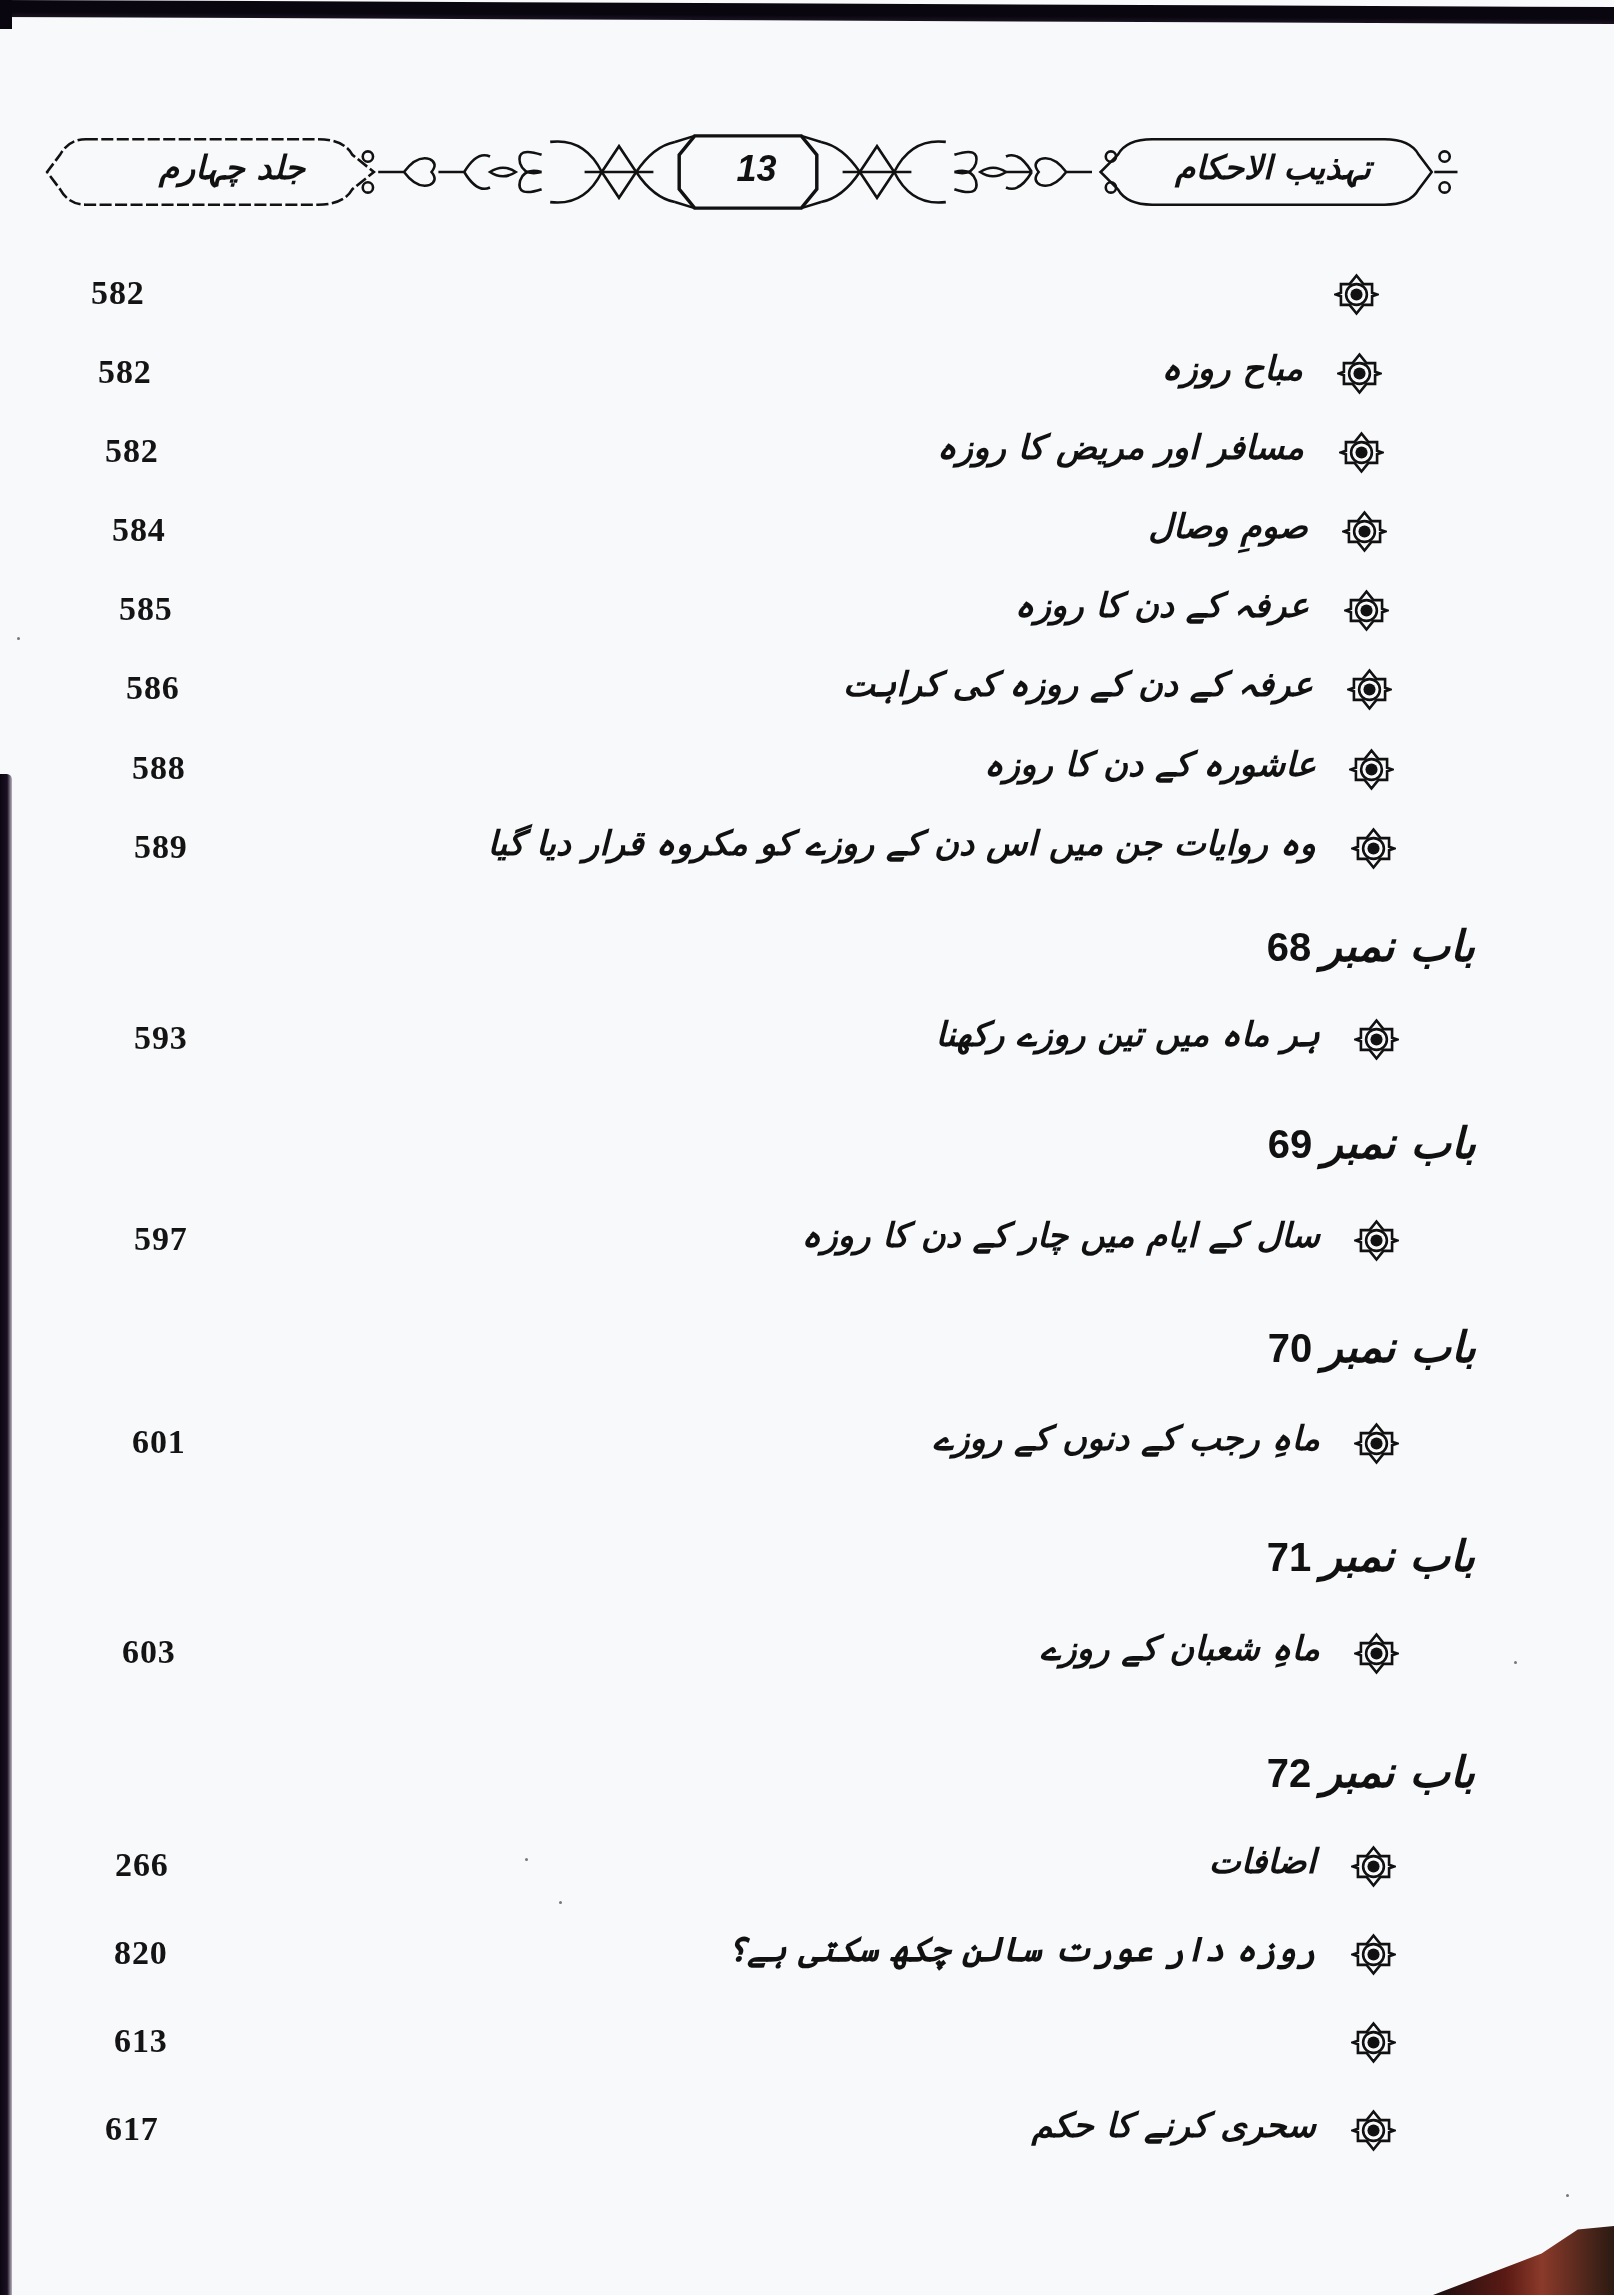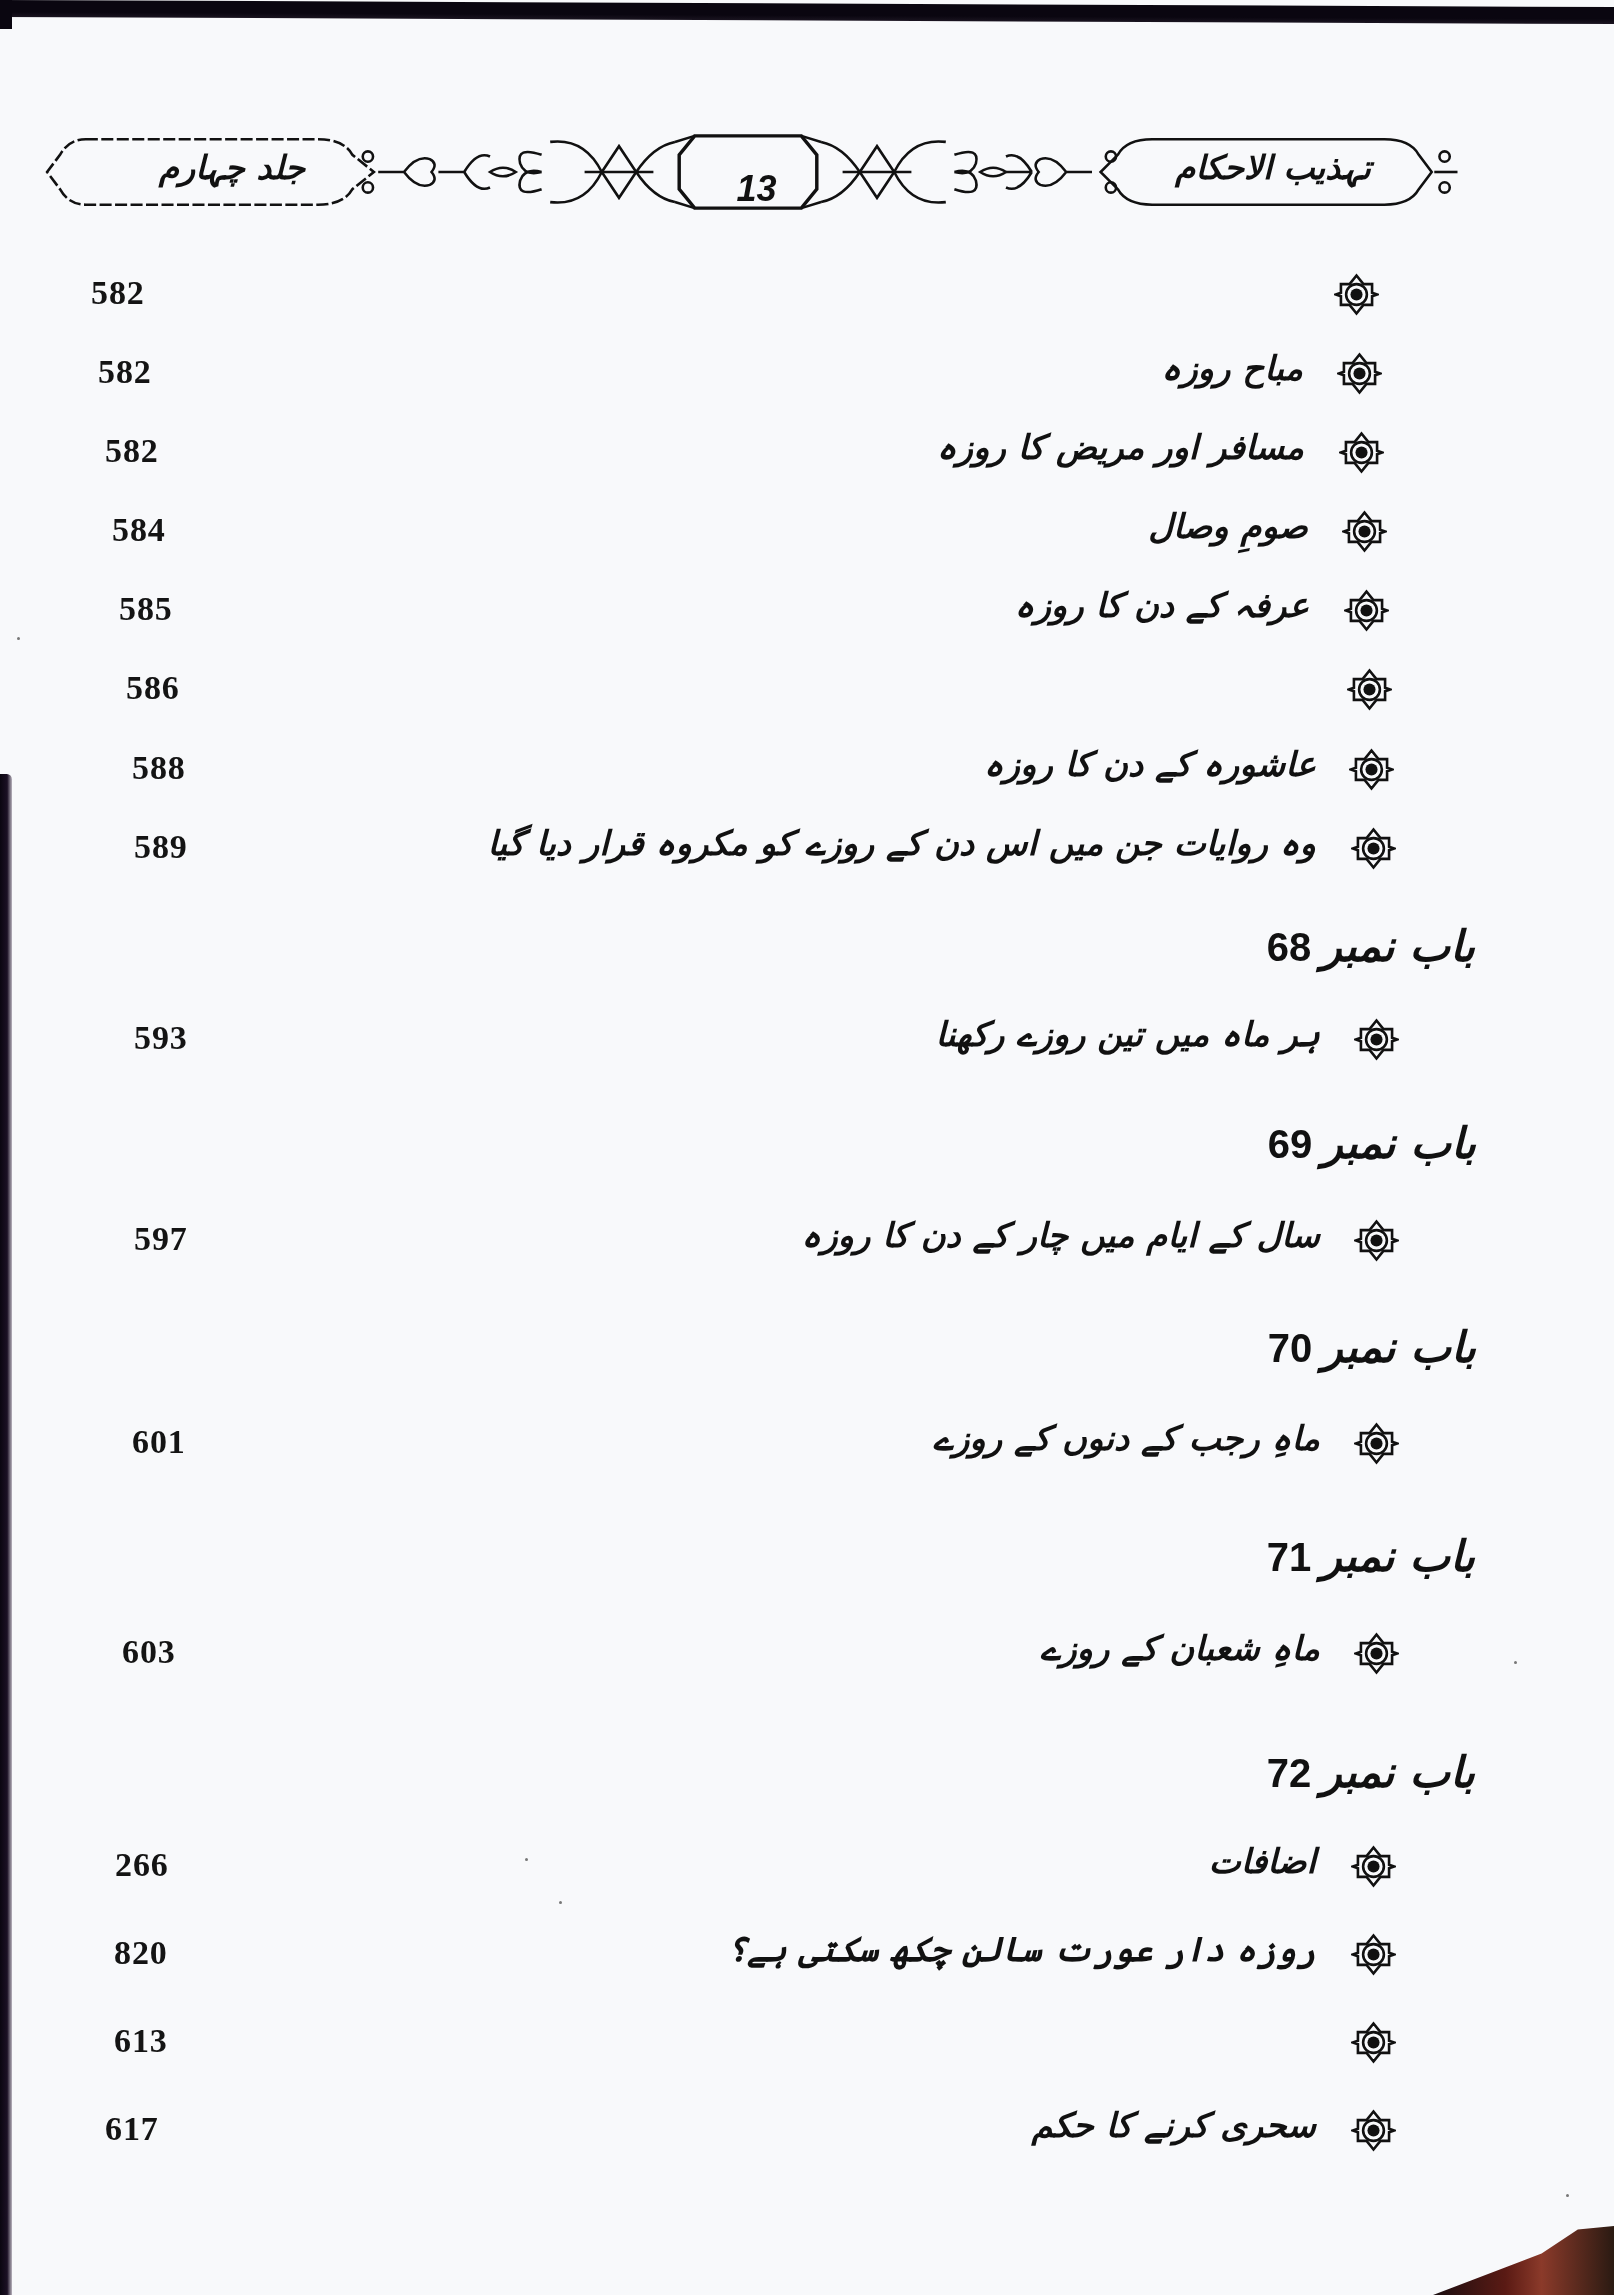--- a/index.html
+++ b/index.html
@@ -44,21 +44,21 @@
     .header-title {
       position: absolute; top: 19px;
       font-family: "DejaVu Sans", sans-serif;
       font-weight: bold; font-size: 33px;
       direction: rtl; white-space: nowrap;
     }
     .header-title.book { left: 1127px; width: 224px; text-align: center; }
     .header-title.volume { left: 95px; width: 206px; text-align: center; }
     .page-num {
       position: absolute; left: 671px; top: 19px; width: 103px; text-align: center;
-      font-family: "Liberation Sans", sans-serif; font-weight: bold; font-size: 36px; margin-top: 20px;
+      font-family: "Liberation Sans", sans-serif; font-weight: bold; font-size: 36px;
     }
 
     
     .toc-row {
       position: absolute; left: 0; width: 1614px; height: 60px;
     }
     .toc-page {
       position: absolute; top: 6.9px;
       font-family: "Liberation Serif", serif;
       font-weight: bold; font-size: 34px; color: #141414;
@@ -182,20 +182,21 @@
   <svg class="toc-bullet" style="left:1344px" viewBox="0 0 52 52">
       <use href="#flower-bullet"></use>
     </svg>
   <span class="toc-title" style="right:305px">عرفہ کے دن کا روزہ</span>
 </div>
 <div class="toc-row" style="top:662px">
   <span class="toc-page" style="left:126px">586</span>
   <svg class="toc-bullet" style="left:1347px" viewBox="0 0 52 52">
       <use href="#flower-bullet"></use>
     </svg>
+  <span class="toc-title" style="right:301px">عرفہ کے دن کے روزہ کی کراہت</span>
 </div>
 <div class="toc-row" style="top:742px">
   <span class="toc-page" style="left:132px">588</span>
   <svg class="toc-bullet" style="left:1349px" viewBox="0 0 52 52">
       <use href="#flower-bullet"></use>
     </svg>
   <span class="toc-title" style="right:298px">عاشورہ کے دن کا روزہ</span>
 </div>
 <div class="toc-row" style="top:821px">
   <span class="toc-page" style="left:134px">589</span>

